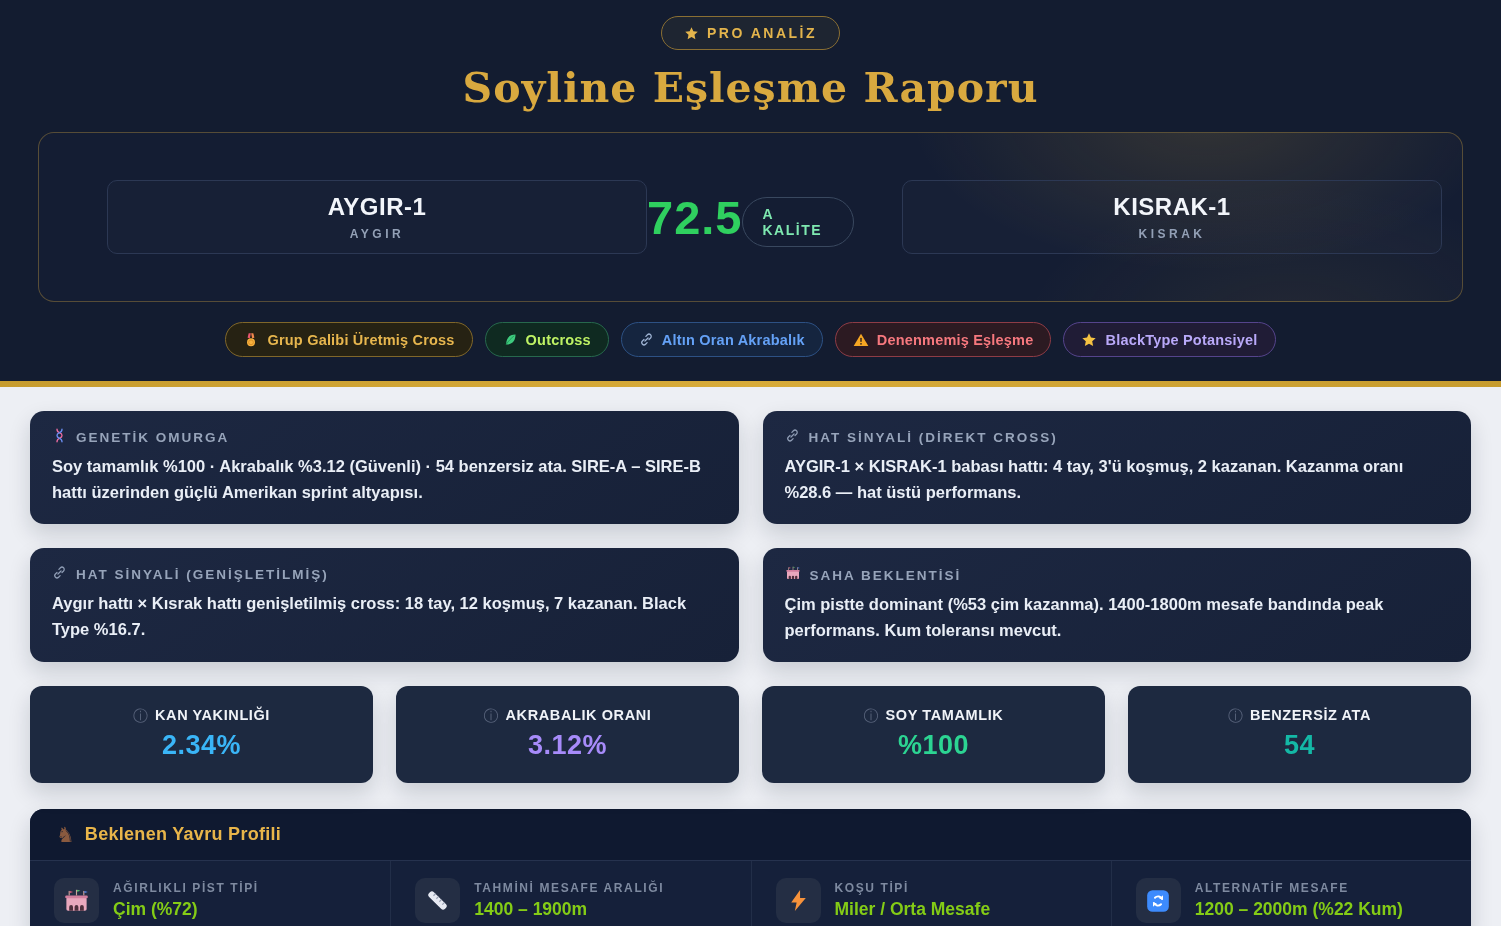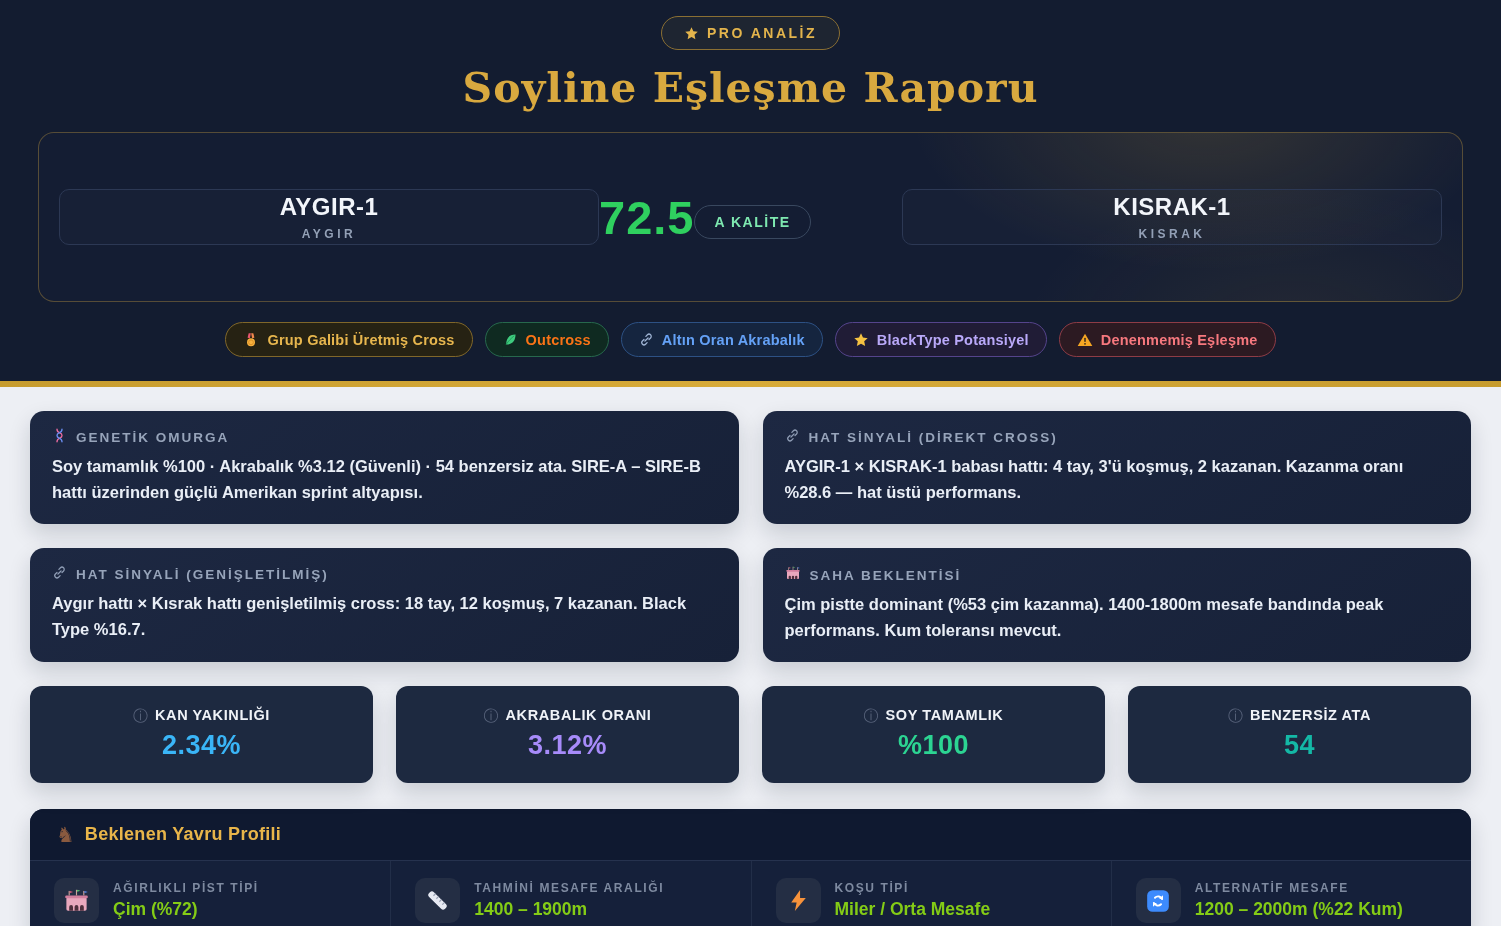--- a/index.html
+++ b/index.html
@@ -29,23 +29,23 @@
     margin:20px 38px 0; height:170px; border-radius:16px;
     border:1px solid rgba(210,167,62,0.35);
     background:
       radial-gradient(ellipse 420px 220px at 82% -10%, rgba(212,169,60,0.16), transparent 70%),
       radial-gradient(ellipse 380px 200px at 88% 115%, rgba(212,169,60,0.08), transparent 70%),
       #141d33;
     display:flex; align-items:center; justify-content:space-between;
     padding:0 20px;
   }
   .horse-box {
-    flex:0 0 540px; height:56px; border:1px solid #2c3854; border-radius:10px;
+    flex:0 0 540px; height:74px; border:1px solid #2c3854; border-radius:10px;
     background:rgba(255,255,255,0.015);
-    display:flex; flex-direction:column; align-items:center; justify-content:center;
+    display:flex; flex-direction:column; align-items:center; justify-content:center;margin-left:48px;
   }
   .horse-name { font-size:24px; font-weight:bold; color:#f2f5fa; letter-spacing:0.5px; }
   .horse-role { margin-top:6px; font-size:12px; font-weight:bold; color:#93a0b6; letter-spacing:3.5px; }
   .score-center { flex:1; display:flex; flex-direction:row; align-items:center; }
   .score-value { font-size:47px; font-weight:bold; letter-spacing:1px; }
   .grade-pill {
     margin-top:10px; border:1.5px solid #39485f; border-radius:999px;
     padding:8px 19px; font-size:14px; font-weight:bold; letter-spacing:1.5px;
   }
   .tags-row { margin-top:20px; display:flex; justify-content:center; gap:12px; }
@@ -137,56 +137,56 @@
       <span>
         <svg width="16" height="16" viewBox="0 0 24 24">
             <path d="M8.5 2h3.2l-1.4 7.5-3.4-1z" fill="#e8566f"></path>
             <path d="M15.5 2h-3.2l1.4 7.5 3.4-1z" fill="#f2884f"></path>
             <circle cx="12" cy="15.5" r="6" fill="#f7b13e"></circle>
             <circle cx="12" cy="15.5" r="3.6" fill="none" stroke="#d98f26" stroke-width="1.4"></circle>
           </svg>
       </span>
       <span>Grup Galibi Üretmiş Cross</span>
     </div>
-    <div class="tag" style="color: #f97316; border-color: rgb(39, 104, 77); background-color: rgb(15, 42, 33);">
+    <div class="tag" style="color: #bef264; border-color: rgb(39, 104, 77); background-color: rgb(15, 42, 33);">
       <span>
         <svg width="15" height="15" viewBox="0 0 24 24">
             <path d="M20 4C10 4 5 10 5 20c10 0 15-6 15-16z" fill="#3ecb7e"></path>
             <path d="M5 20C9 14 13 10 18 6" stroke="#1e8f52" stroke-width="1.3" fill="none"></path>
           </svg>
       </span>
       <span>Outcross</span>
     </div>
     <div class="tag" style="color: rgb(100, 161, 246); border-color: rgb(45, 81, 132); background-color: rgb(21, 37, 63);">
       <span>
         <svg width="15" height="15" viewBox="0 0 24 24" fill="none" stroke="#9fb4d4" stroke-width="2" stroke-linecap="round">
             <path d="M9.5 14.5l5-5"></path>
             <path d="M8 12l-2.5 2.5a3.5 3.5 0 0 0 5 5L13 17"></path>
             <path d="M16 12l2.5-2.5a3.5 3.5 0 0 0-5-5L11 7"></path>
           </svg>
       </span>
       <span>Altın Oran Akrabalık</span>
     </div>
-    <div class="tag" style="color: rgb(185, 169, 249); border-color: rgb(85, 68, 140); background-color: rgb(32, 28, 54);">
-      <span>
-        <svg width="16" height="16" viewBox="0 0 24 24">
-            <path d="M12 2l2.95 6.4 7.05.85-5.2 4.8 1.4 6.95L12 17.6 5.8 21l1.4-6.95L2 9.25l7.05-.85z" fill="#f5c242"></path>
-          </svg>
-      </span>
-      <span>BlackType Potansiyel</span>
-    </div>
     <div class="tag" style="color: rgb(246, 120, 126); border-color: rgb(142, 60, 70); background-color: rgb(44, 26, 34);">
       <span>
         <svg width="16" height="16" viewBox="0 0 24 24">
             <path d="M12 2.5L23 21H1z" fill="#f6a623"></path>
             <rect x="10.9" y="8.5" width="2.2" height="6.5" rx="1" fill="#33241a"></rect>
             <circle cx="12" cy="17.8" r="1.3" fill="#33241a"></circle>
           </svg>
       </span>
       <span>Denenmemiş Eşleşme</span>
+    </div>
+    <div class="tag" style="color: rgb(185, 169, 249); border-color: rgb(85, 68, 140); background-color: rgb(32, 28, 54);">
+      <span>
+        <svg width="16" height="16" viewBox="0 0 24 24">
+            <path d="M12 2l2.95 6.4 7.05.85-5.2 4.8 1.4 6.95L12 17.6 5.8 21l1.4-6.95L2 9.25l7.05-.85z" fill="#f5c242"></path>
+          </svg>
+      </span>
+      <span>BlackType Potansiyel</span>
     </div>
   </div>
 </div>
 
 <div class="gold-divider"></div>
 
 <div class="main">
 
   <div class="info-grid">
     <div class="info-card">

